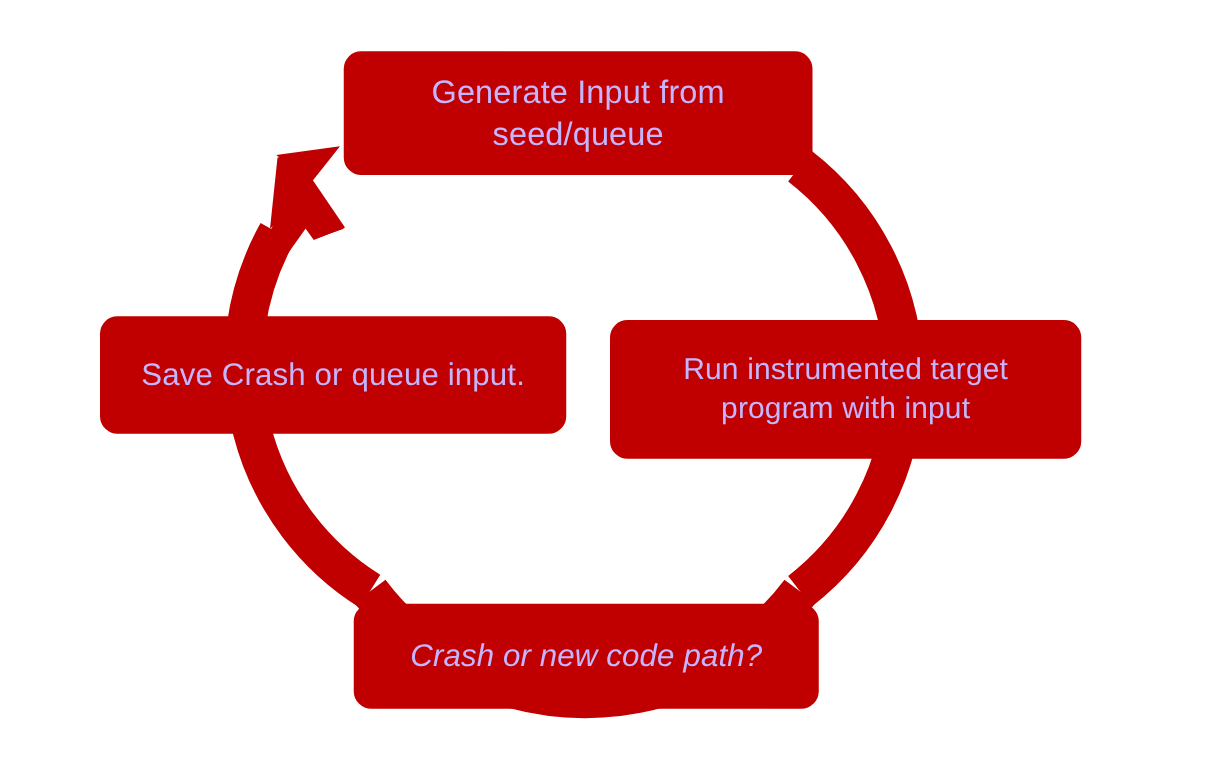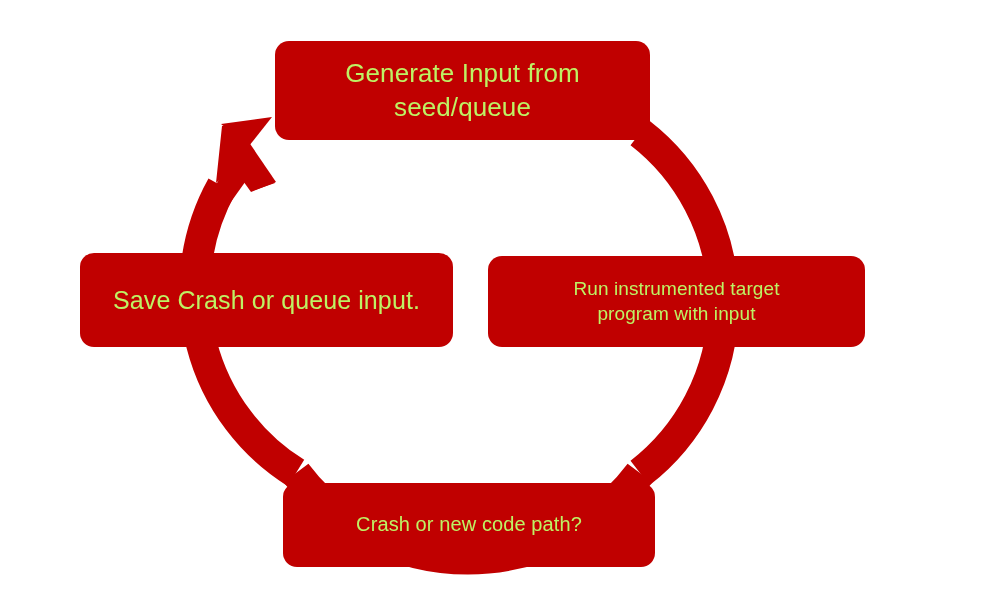--- a/index.html
+++ b/index.html
@@ -23,21 +23,21 @@
     top: 0;
     width: 984px;
     height: 611px;
   }
   .node-box {
     position: absolute;
     display: flex;
     align-items: center;
     justify-content: center;
     text-align: center;
-    color: #bef264;
+    color: #c4b5fd;
     background: #C00000;
     border-radius: 14px;
     box-sizing: border-box;
     padding: 4px 14px;
     line-height: 1.28;
     font-weight: 400;
     letter-spacing: 0.1px;
     -webkit-font-smoothing: antialiased;
   }
   .node-label {
@@ -51,30 +51,31 @@
     top: 41px;
     width: 375px;
     height: 99px;
     font-size: 26px;
   }
   
   #node-run {
     left: 488px;
     top: 256px;
     width: 377px;
-    height: 91px;
-    font-size: 19px;
+    height: 111px;
+    font-size: 24px;
   }
   
   #node-decision {
     left: 283px;
     top: 483px;
     width: 372px;
     height: 84px;
-    font-size: 20px;
+    font-size: 25px;
+    font-style: italic;
   }
   
   #node-save {
     left: 80px;
     top: 253px;
     width: 373px;
     height: 94px;
     font-size: 25px;
   }
 </style>

